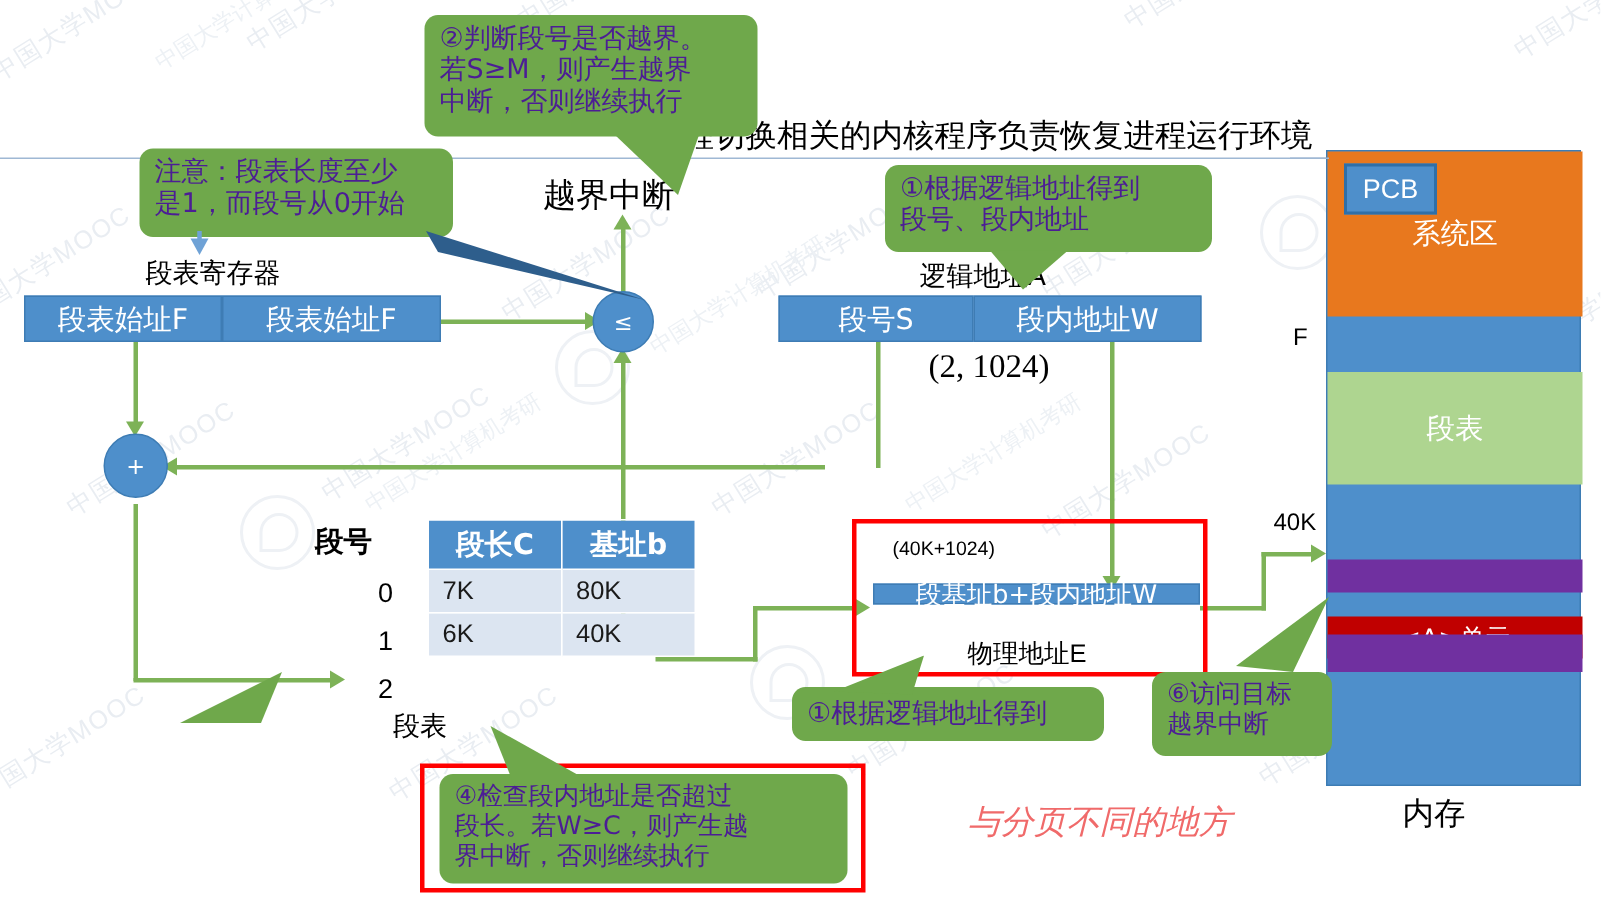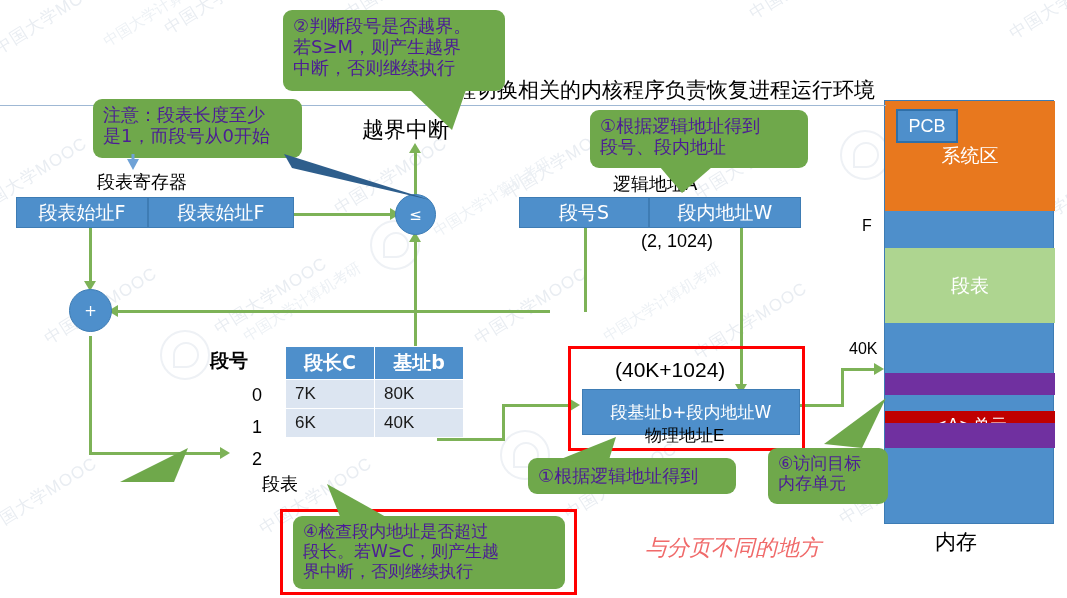--- a/index.html
+++ b/index.html
@@ -261,21 +261,21 @@
   <div class="blue-box" style="left:148px; top:197px; width:146px; height:31px;">段表始址F</div>
 
   <div class="plain-label" style="left:362px; top:115px; font-size:22px;">越界中断</div>
 
   <div class="op-circle" style="left:395px; top:194px; width:39px; height:39px;">≤</div>
   <div class="op-circle" style="left:69px; top:289px; width:41px; height:41px;">+</div>
 
   <div class="plain-label" style="left:613px; top:172px;">逻辑地址A</div>
   <div class="blue-box" style="left:519px; top:197px; width:130px; height:31px;">段号S</div>
   <div class="blue-box" style="left:649px; top:197px; width:152px; height:31px;">段内地址W</div>
-  <div class="small-label" style="left:641px; top:231px; font-size:18px;">(2, 1024)</div>
+  <div class="small-label" style="left:619px; top:231px; font-size:22px;font-family:Liberation Serif, serif;">(2, 1024)</div>
 
   <div class="plain-label" style="left:210px; top:348px; font-size:19px; font-weight:bold;">段号</div>
   <div class="seg-index" style="top:385px;">0</div>
   <div class="seg-index" style="top:417px;">1</div>
   <div class="seg-index" style="top:449px;">2</div>
 
   <table id="seg-table">
     <thead>
       <tr>
         <th>段长C</th>
@@ -289,22 +289,22 @@
       </tr>
       <tr class="r2">
         <td>6K</td>
         <td>40K</td>
       </tr>
     </tbody>
   </table>
   <div class="plain-label" style="left:262px; top:472px;">段表</div>
 
   <div class="red-rect" style="left:568px; top:346px; width:237px; height:105px;"></div>
-  <div class="small-label" style="left:615px; top:358px; font-size:21px;">(40K+1024)</div>
-  <div class="blue-box" style="left:582px; top:389px; width:218px; height:46px; font-size:17px;">段基址b+段内地址W</div>
+  <div class="small-label" style="left:595px; top:358px; font-size:13px;">(40K+1024)</div>
+  <div class="blue-box" style="left:582px; top:389px; width:218px; height:14px; font-size:17px;">段基址b+段内地址W</div>
   <div class="small-label" style="left:645px; top:424px; font-size:17px;">物理地址E</div>
 
   <div class="red-rect" style="left:280px; top:509px; width:297px; height:86px;"></div>
 
   <div id="memory">
     <div class="mem-block" style="top:0px; height:110px; background:#E8781E;">系统区</div>
     <div id="pcb-box">PCB</div>
     <div class="mem-block" style="top:147px; height:75px; background:#AED590;">段表</div>
     <div class="mem-block" style="top:272px; height:22px; background:#7030A0;"></div>
     <div class="mem-block" style="top:294px; height:28px; background:#C00000; font-size:17px;margin-top:16px;">&lt;A&gt;单元</div>
@@ -349,20 +349,20 @@
   <svg class="tail" style="left:325px; top:482px; width:80px; height:44px;" viewBox="0 0 80 44">
     <polygon points="2,2 70,40 18,42" fill="#6FA84B"></polygon>
   </svg>
 
   <div class="callout" style="left:528px; top:458px; width:208px; height:36px; display:flex; align-items:center;">①根据逻辑地址得到</div>
   <svg class="tail" style="left:550px; top:437px; width:70px; height:28px;" viewBox="0 0 70 28">
     <polygon points="66,0 6,24 58,26" fill="#6FA84B"></polygon>
   </svg>
 
   <div class="callout" style="left:768px; top:448px; width:120px; height:56px; font-size:17px;">⑥访问目标
-内存单元</div>
+越界中断</div>
   <svg class="tail" style="left:818px; top:398px; width:72px; height:58px;" viewBox="0 0 72 58">
     <polygon points="68,0 6,46 44,50" fill="#6FA84B"></polygon>
   </svg>
 
   <div id="diff-note">与分页不同的地方</div>
 
 </div>
 
 </body></html>

